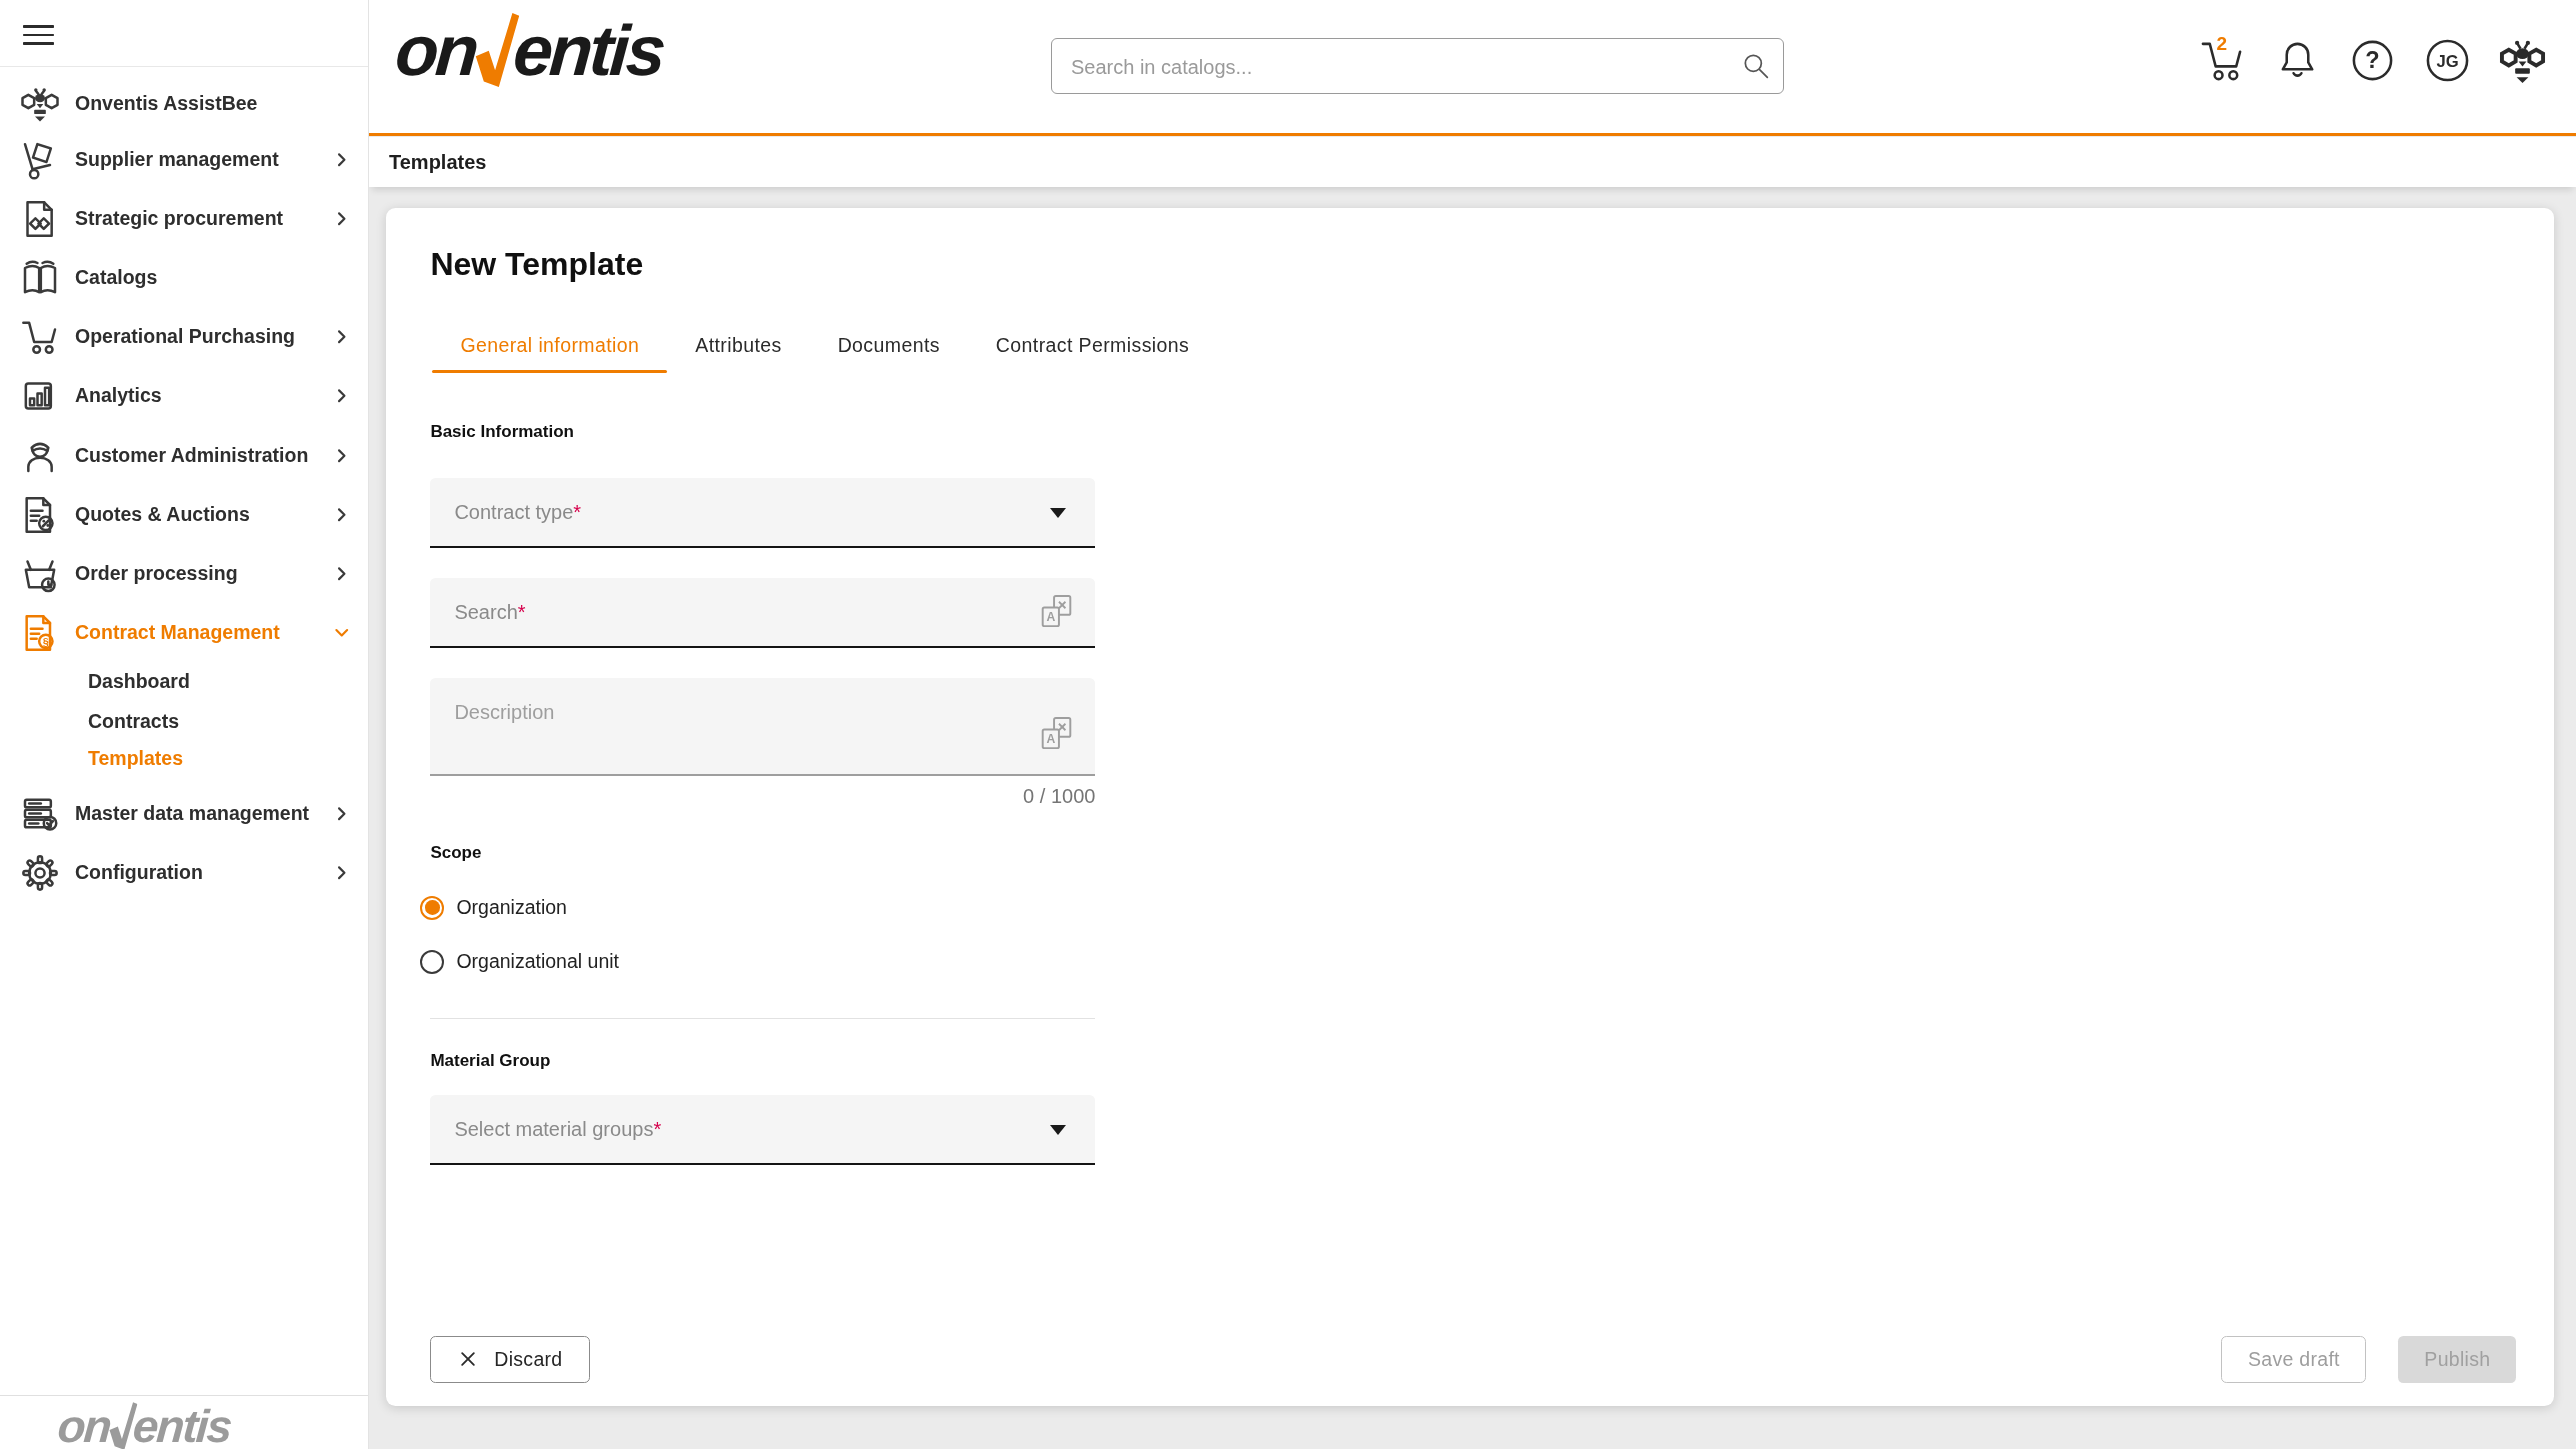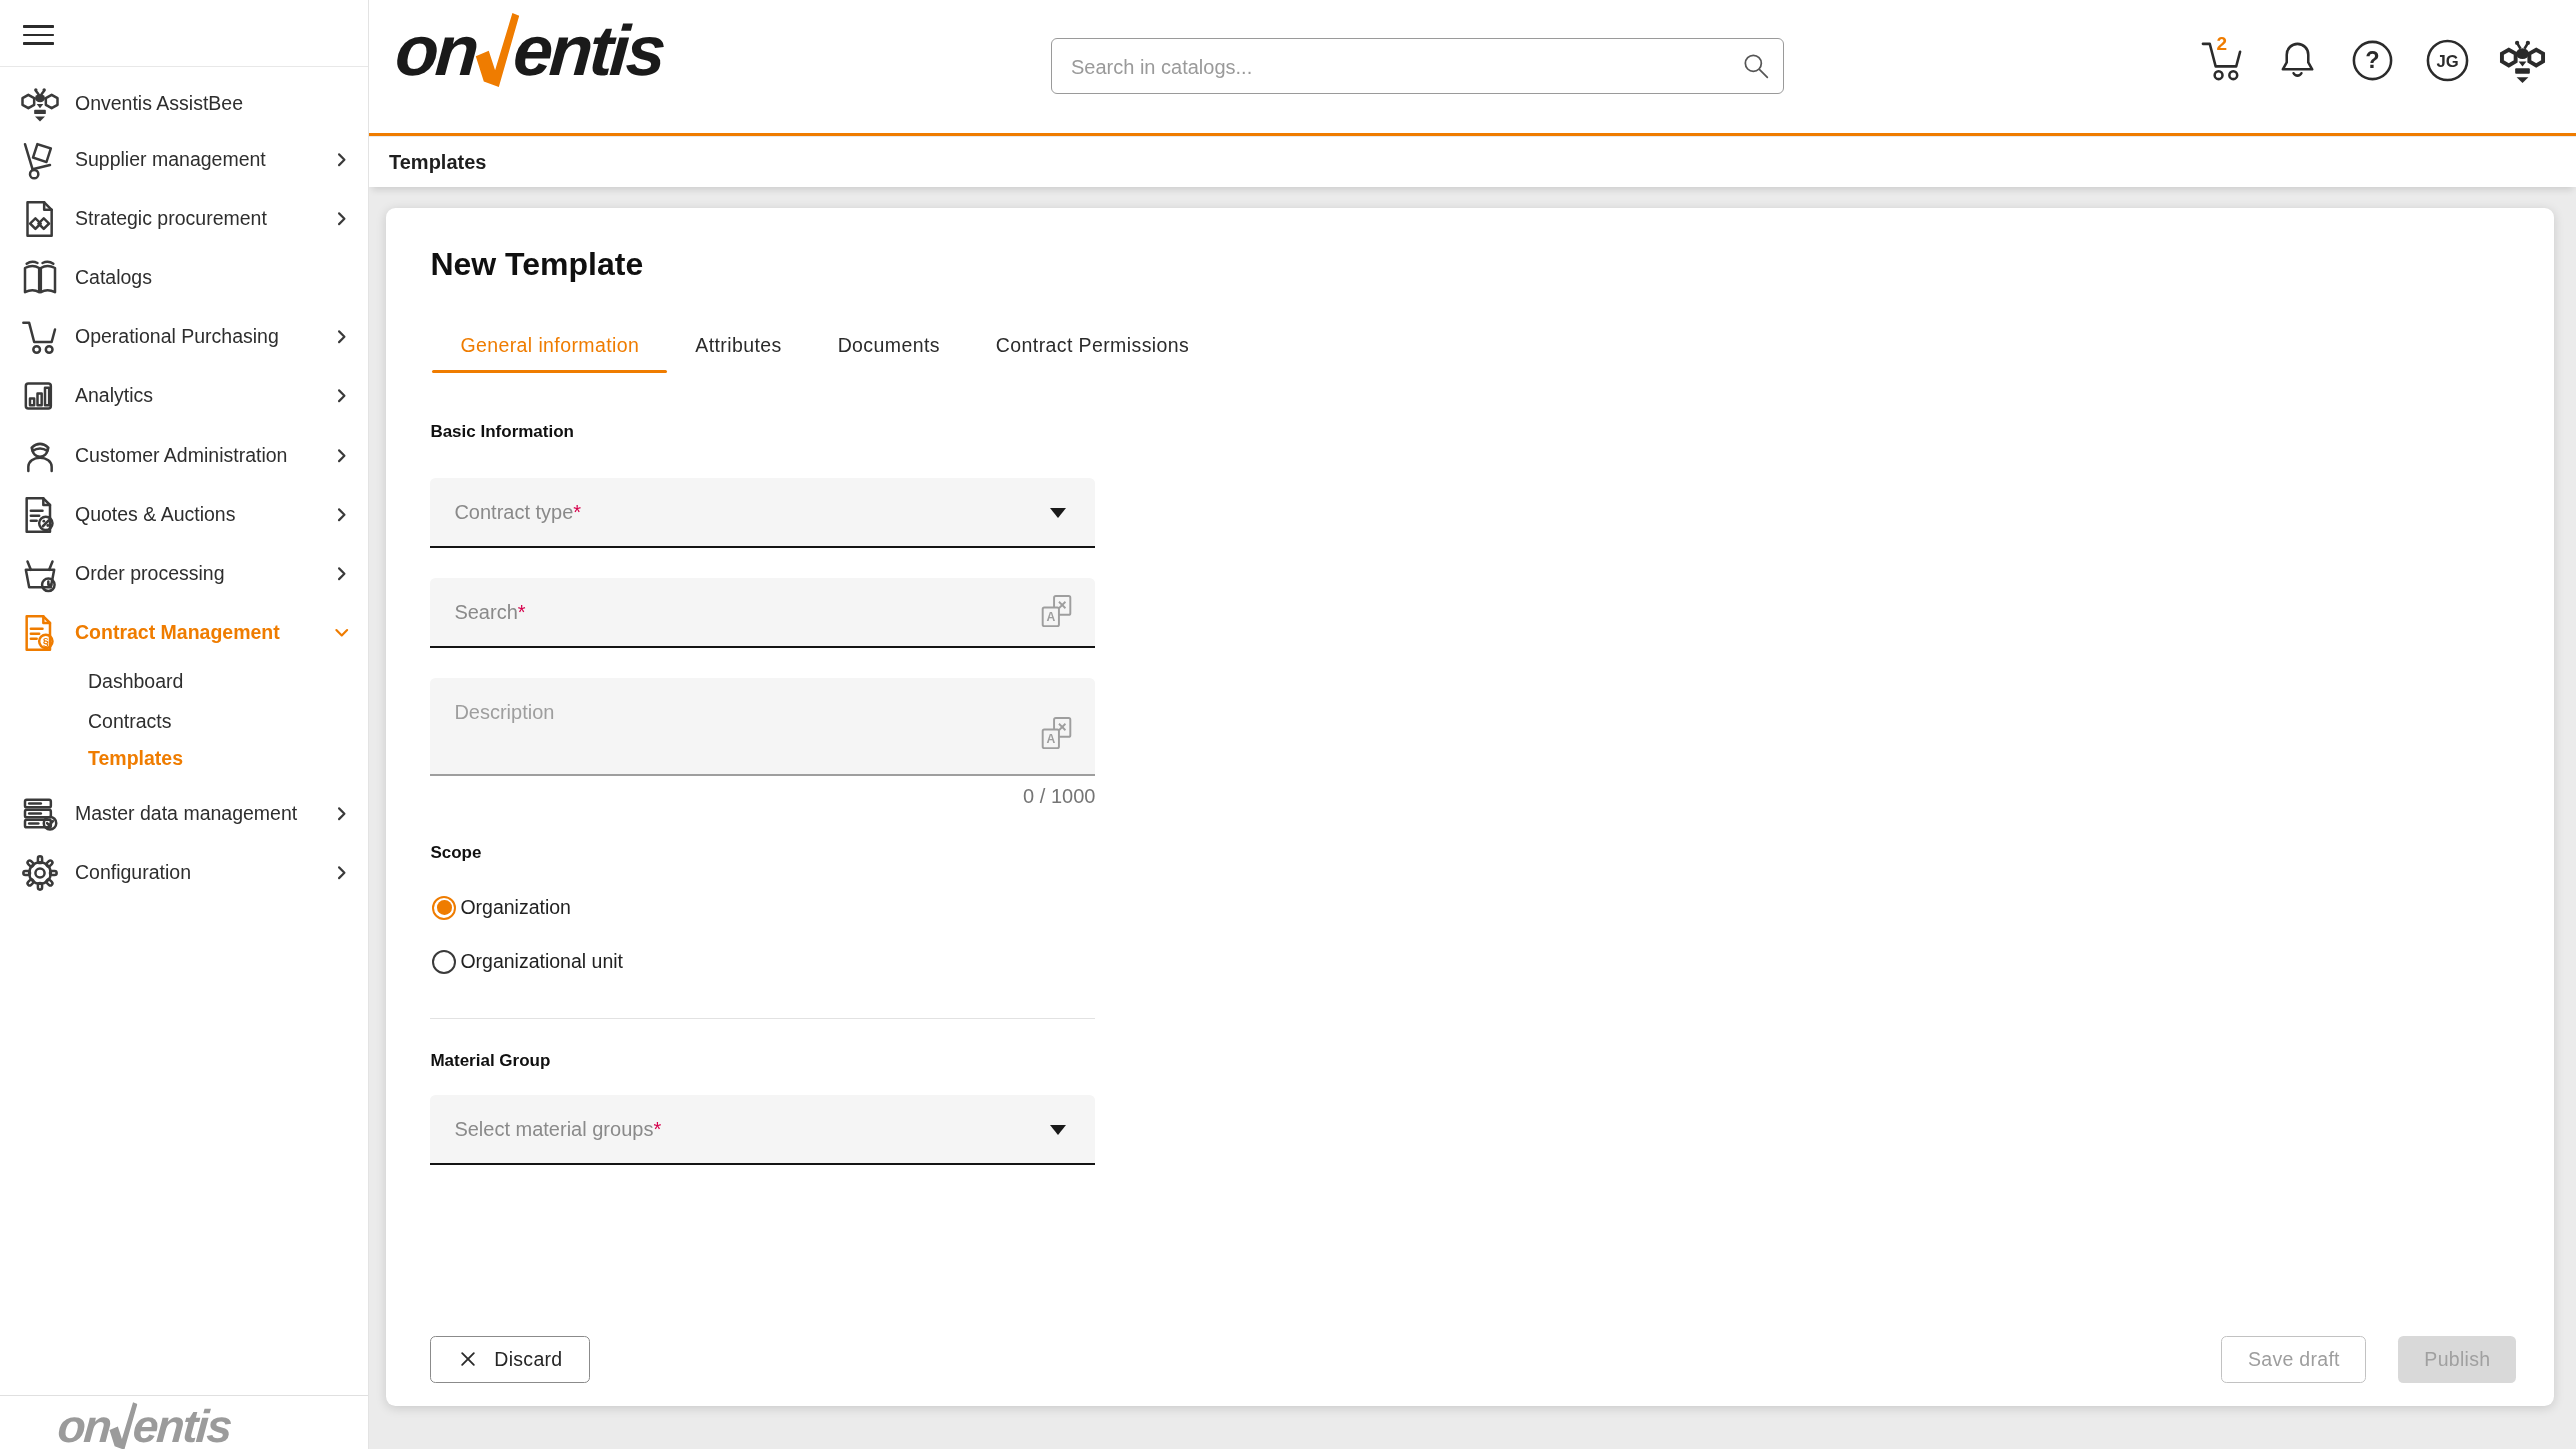--- a/index.html
+++ b/index.html
@@ -11,21 +11,21 @@
   .sidebar{position:absolute;left:0;top:0;width:368px;height:1449px;background:#fff;
            border-right:1.3px solid #e3e3e3;z-index:6;}
   .hamburger{position:absolute;left:23px;top:19px;width:31px;height:29.5px;cursor:pointer;}
   .hamburger span{display:block;height:2.7px;background:#2b2b2b;margin:6px 0;border-radius:0.7px;}
   .sb-top-divider{position:absolute;top:66px;left:0;width:100%;height:1.3px;background:#e8e8e8;}
   .sb-items{position:absolute;top:0;left:0;width:100%;height:100%;}
   .sb-item{position:absolute;left:0;width:100%;height:59px;display:flex;align-items:center;cursor:pointer;}
   .sb-item.sub{height:39px;}
   .sb-icon{position:absolute;left:19px;width:42px;height:42px;display:flex;align-items:center;justify-content:center;}
   .sb-icon svg{width:40px;height:40px;}
-  .sb-label{position:absolute;left:75px;font-size:19.5px;font-weight:400;color:#2e2e2e;white-space:nowrap;}
+  .sb-label{position:absolute;left:75px;font-size:19.5px;font-weight:700;color:#2e2e2e;white-space:nowrap;}
   .sb-item.sub .sb-label{left:88px;}
   .sb-item.active .sb-label{color:#ef7c00;font-weight:700;}
   .sb-chev{position:absolute;right:16px;width:21.5px;height:21.5px;}
   .ic{fill:none;stroke:#3a3a3a;stroke-width:3;stroke-linecap:round;stroke-linejoin:round;}
   .ic-o{fill:none;stroke:#ef7c00;stroke-width:3;stroke-linecap:round;stroke-linejoin:round;}
   .sb-bottom-divider{position:absolute;top:1395px;left:0;width:100%;height:1.3px;background:#e0e0e0;}
   .footer-logo{position:absolute;top:1401px;left:58px;}
 
   
   .wordmark{display:flex;align-items:flex-end;transform:skewX(-4deg);}
@@ -83,21 +83,21 @@
   #f-desc{top:470px;height:98px;border-bottom:2px solid #9e9e9e;cursor:text;}
   #f-desc .flabel{top:23px;transform:none;color:#9e9e9e;}
   #f-desc .tricon{top:36px;}
   .counter{position:absolute;left:44px;width:665px;top:577px;text-align:right;font-size:20px;color:#757575;}
   #f-material{top:887px;height:70px;border-bottom:2.7px solid #141414;cursor:pointer;}
 
   #sec-basic{top:200px;}
   #sec-scope{top:621px;}
   #sec-material{top:829px;}
 
-  .radio-row{position:absolute;left:46px;display:flex;align-items:center;gap:4px;cursor:pointer;}
+  .radio-row{position:absolute;left:34px;display:flex;align-items:center;gap:12px;cursor:pointer;}
   #radio-row-0{top:688px;}
   #radio-row-1{top:742px;}
   .rdot{width:20px;height:20px;border-radius:50%;border:2px solid #ef7c00;position:relative;flex:0 0 auto;}
   .rdot.sel::after{content:"";position:absolute;inset:2.7px;background:#ef7c00;border-radius:50%;}
   .rdot.un{border-color:#3a3a3a;}
   .radio-label{font-size:19.5px;color:#222;}
 
   .hr{position:absolute;left:44px;top:810px;width:665px;height:1.3px;background:#e2e2e2;}
 
   .btn{position:absolute;top:1128px;display:flex;align-items:center;justify-content:center;

